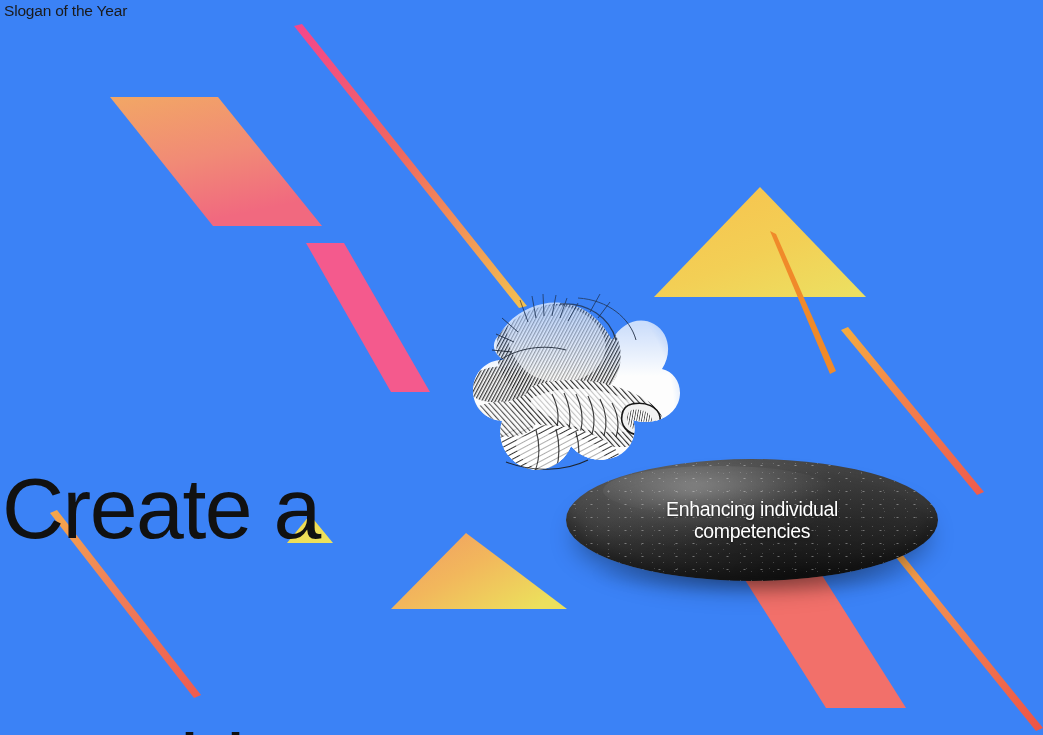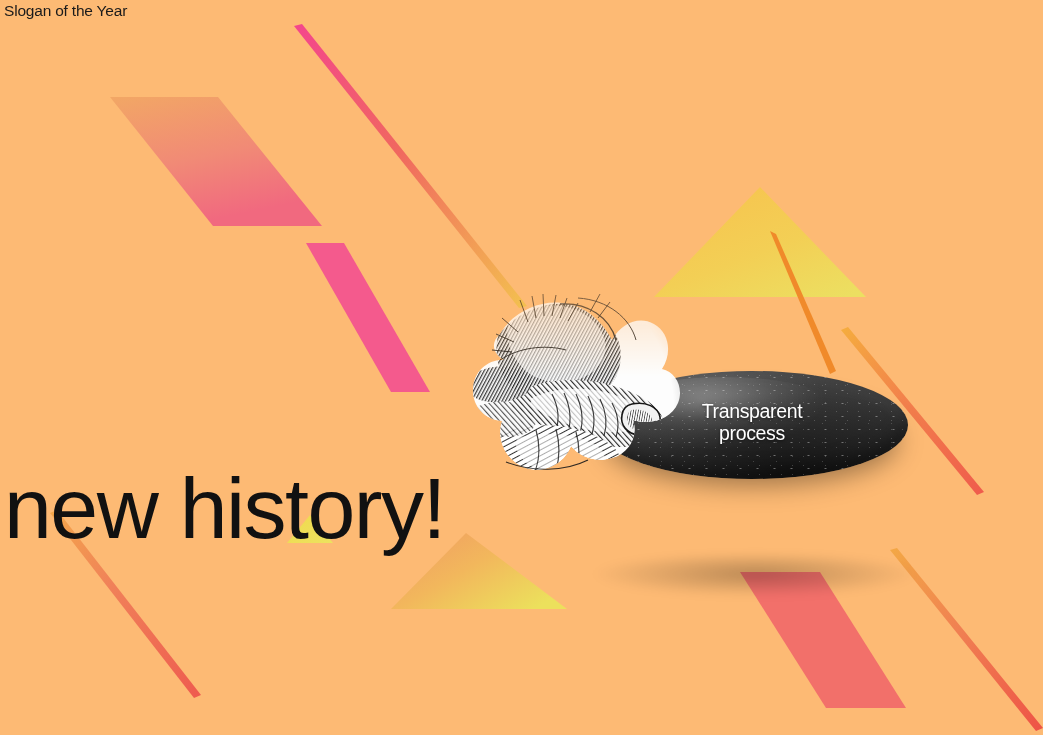--- a/index.html
+++ b/index.html
@@ -165,21 +165,21 @@
     width: 270px;
     height: 320px;
     z-index: 22;
     pointer-events: none;
   }
   .hand svg { display:block; width:100%; height:100%; }
 </style>
 </head>
 <body>
 
-<div class="poster" style="background: #fdba74;">
+<div class="poster" style="background: #3b82f6;">
 
   <div class="page-title">Slogan of the Year</div>
 
   <div class="deco">
     <svg viewBox="0 0 1043 735" xmlns="http://www.w3.org/2000/svg">
       <defs>
         <linearGradient id="gParaBig" x1="0" y1="0" x2="0.35" y2="1">
           <stop offset="0%" stop-color="#f2a765"></stop>
           <stop offset="55%" stop-color="#f18a76"></stop>
           <stop offset="100%" stop-color="#f1697f"></stop>
@@ -238,29 +238,30 @@
 
       <polygon points="50,513 57,510 201,695 194,698" fill="url(#gLineBL)"></polygon>
 
       <polygon points="890,550 897,548 1043,728 1036,731" fill="url(#gLineBR)"></polygon>
 
       <polygon points="740,572 820,572 906,708 826,708" fill="#f2706a"></polygon>
     </svg>
   </div>
 
   <div class="headline">
+    <span class="line line1">Create a</span>
     <span class="line line2">new history!</span>
   </div>
 
   <div class="stack-shadow"></div>
 
   <div class="stone-stack">
-    <div class="stone" id="stone-mid">
-      <div class="stone-label">Transparent
-process</div>
+    <div class="stone" id="stone-bottom">
+      <div class="stone-label">Enhancing individual
+competencies</div>
     </div>
   </div>
 
   <div class="hand">
     <svg viewBox="0 0 270 320" xmlns="http://www.w3.org/2000/svg">
       <defs>
 
         <pattern id="hatchA" width="3" height="3" patternUnits="userSpaceOnUse" patternTransform="rotate(28)">
           <rect width="3" height="3" fill="#ffffff"></rect>
           <rect width="1.3" height="3" fill="#1c1c1c"></rect>

